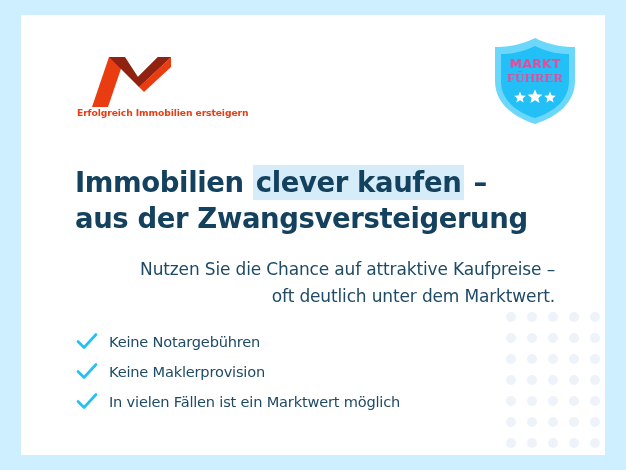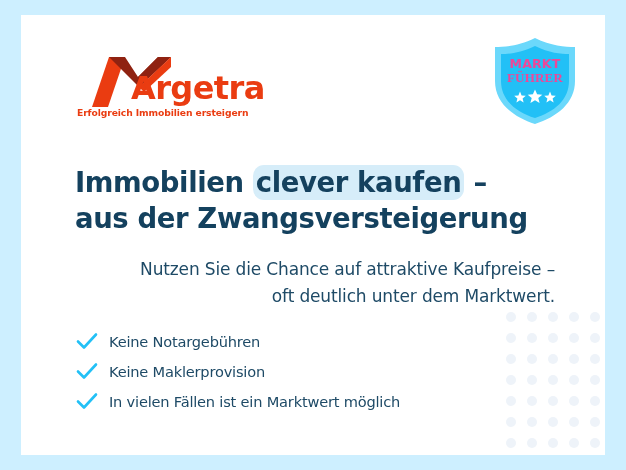--- a/index.html
+++ b/index.html
@@ -133,21 +133,21 @@
     font-family: "DejaVu Sans", sans-serif;
     font-weight: 700;
     font-size: 27.5px;
     line-height: 1.28;
     letter-spacing: -0.4px;
   }
   #headline .hl-line { display: block; white-space: nowrap; }
   #headline .hl-mark {
     background: #d6edf9;
     padding: 1px 3px 2px 3px;
-    border-radius: 11px;
+    border-radius: 1px;
   }
 
   
   #subheading {
     position: absolute;
     left: 54px;
     top: 224px;
     width: 480px;
     color: #1e4a66;
     font-family: "DejaVu Sans", sans-serif;
@@ -233,21 +233,20 @@
 
     <div id="logo">
       <svg class="logo-mark" viewBox="0 0 140 52" aria-hidden="true">
 
         <polygon points="16,52 33,2 49,2 32,52" fill="#ea3c11"></polygon>
 
         <path d="M33,2 L49,2 L62,22 L82,2 L95,2 L63,32 Z" fill="#8f2211"></path>
         <path d="M62,22 L82,2 L95,2 L63,32 Z" fill="#8f2211"></path>
         <path d="M63,32 L95,2 L95,12 L68,37 Z" fill="#ea3c11"></path>
       </svg>
-      <span class="logo-word">Argetra</span>
       <span class="logo-tag">Erfolgreich Immobilien ersteigern</span>
     </div>
 
     <div id="badge">
       <svg viewBox="0 0 92 92" width="92" height="92" aria-hidden="true">
         <path d="M46 3 C62 11, 76 12, 86 12 L86 46 C86 68, 68 82, 46 89 C24 82, 6 68, 6 46 L6 12 C16 12, 30 11, 46 3 Z" fill="#6bd8fb"></path>
         <path d="M46 11 C60 18, 72 19, 80 19 L80 46 C80 65, 65 77, 46 83 C27 77, 12 65, 12 46 L12 19 C20 19, 32 18, 46 11 Z" fill="#22c0f6"></path>
       </svg>
       <div class="badge-text">
         <span class="badge-l1">MARKT</span>

